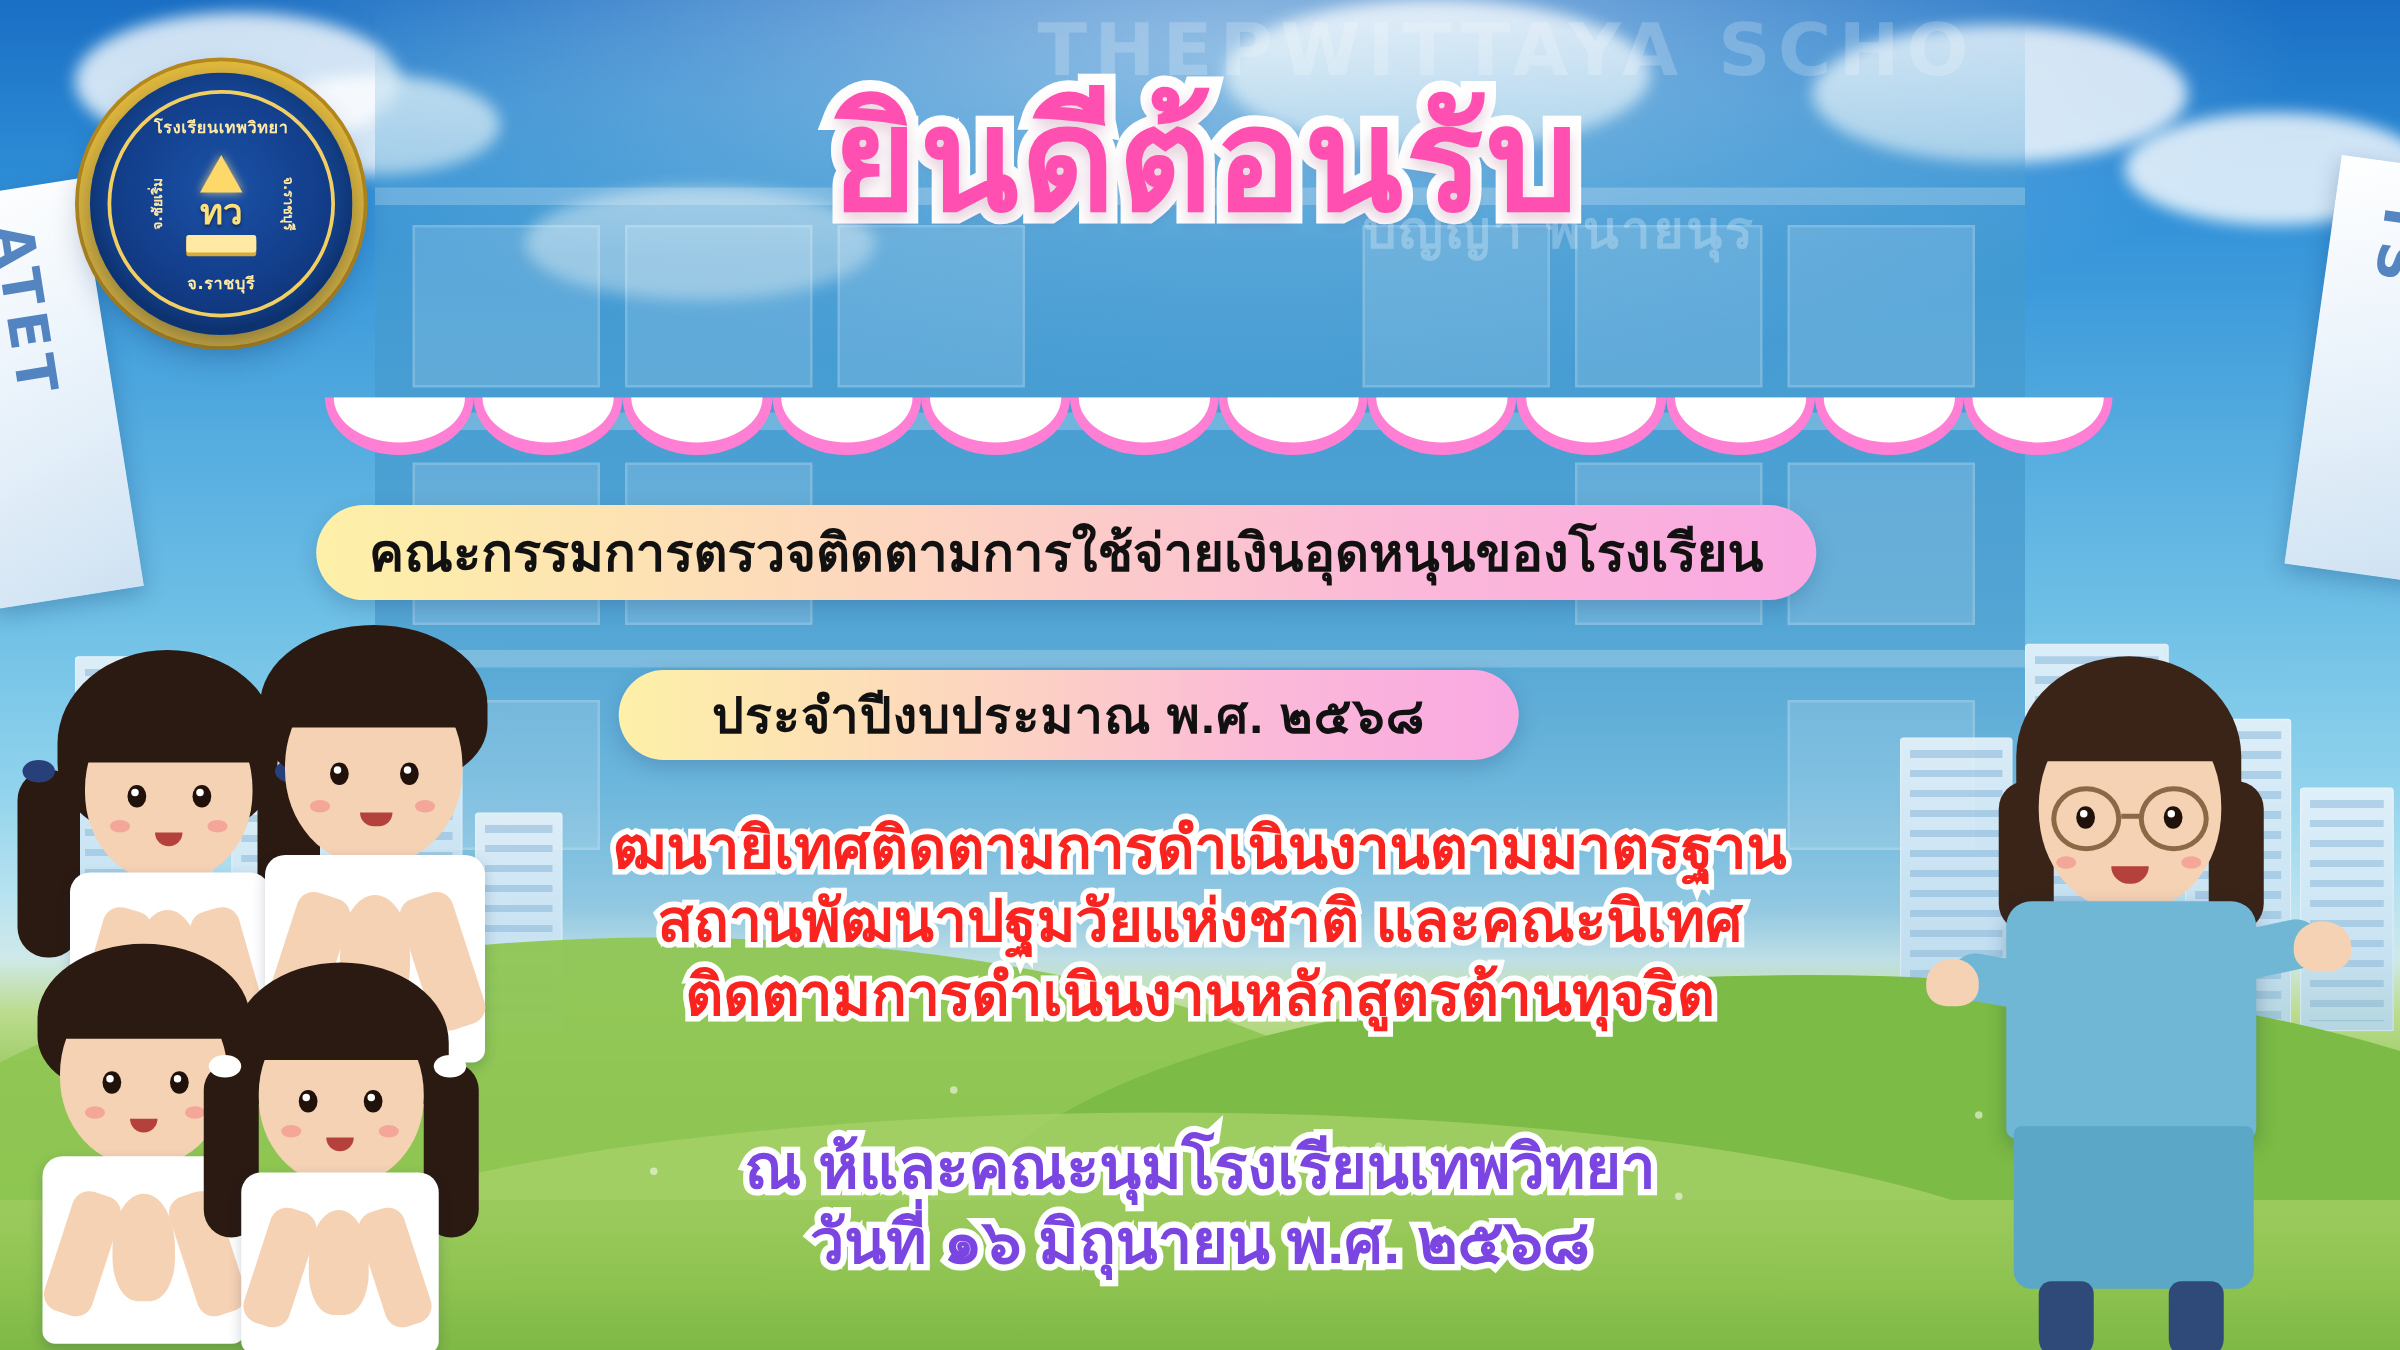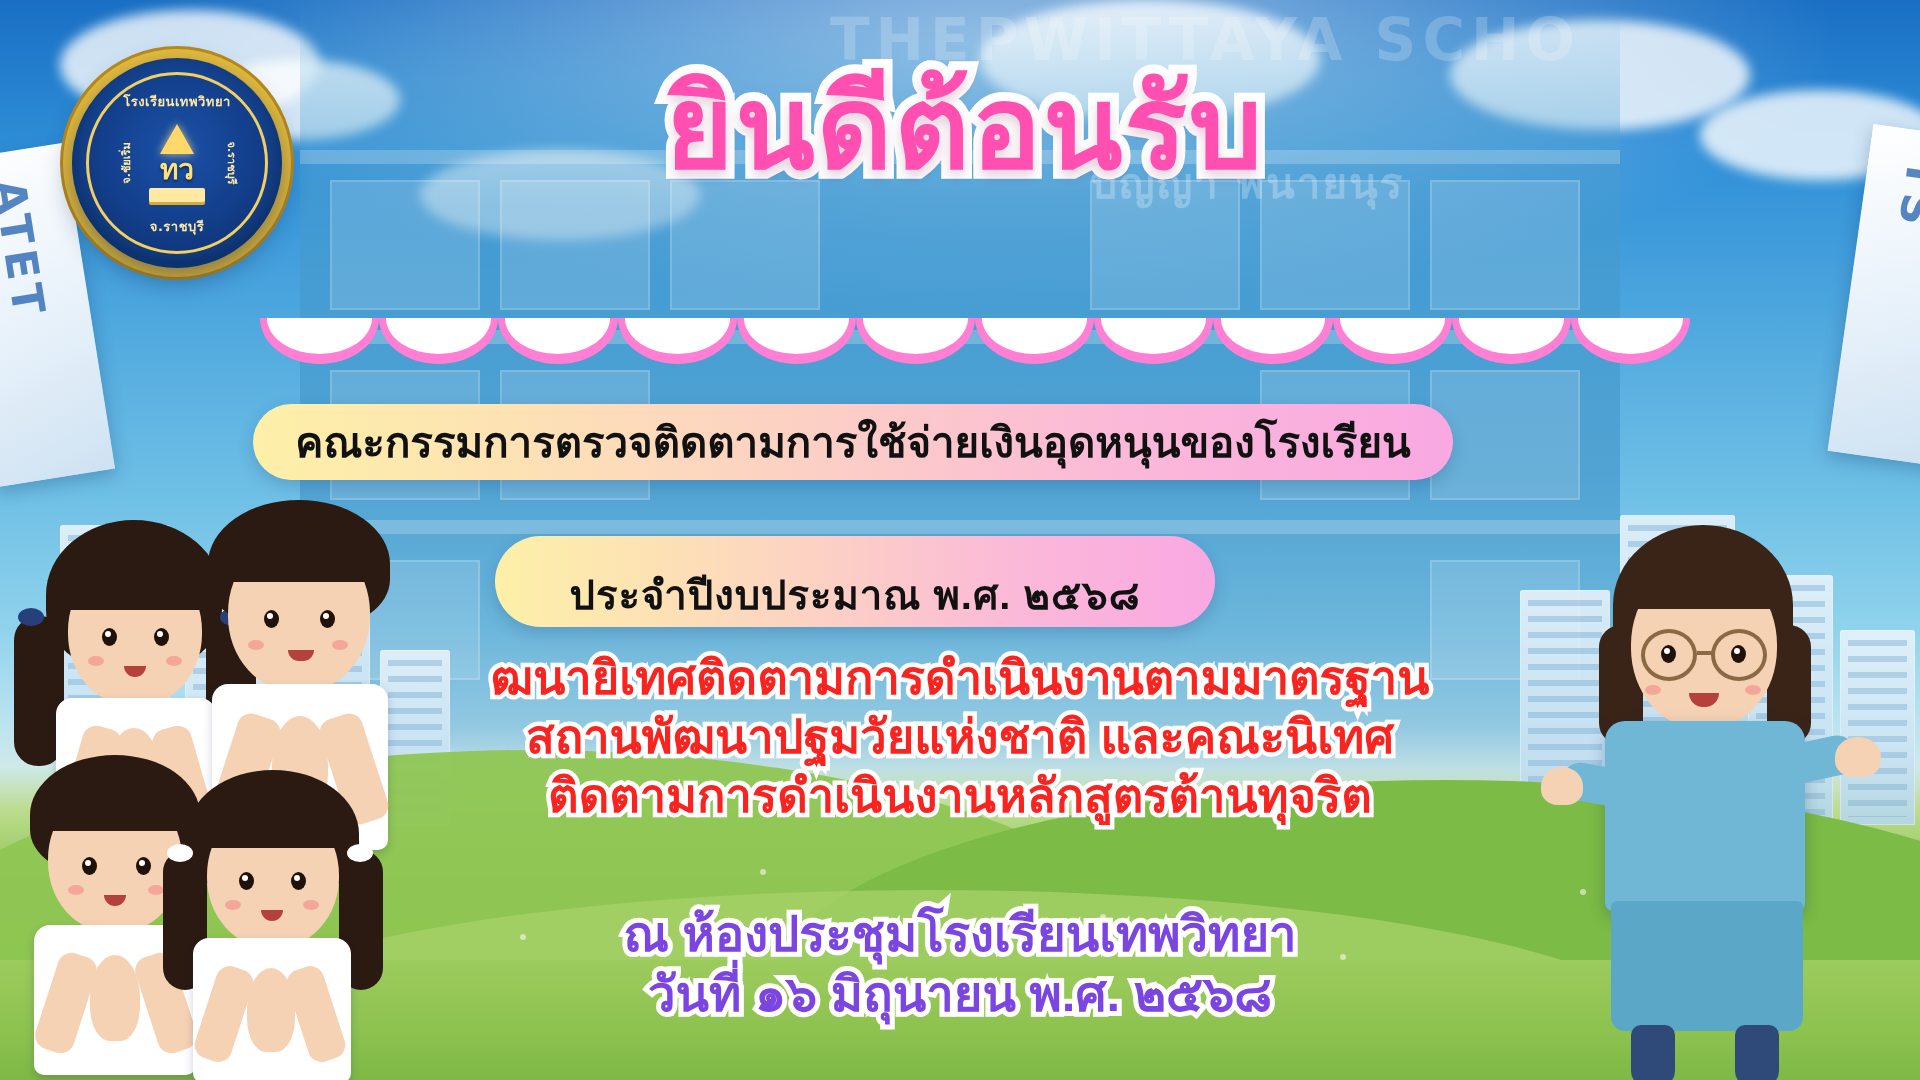--- a/index.html
+++ b/index.html
@@ -159,21 +159,21 @@
     margin-top:24px; letter-spacing:2px;
     text-shadow:0 6px 12px rgba(120,10,70,.2);
   }
 
   .pill {
     position:absolute; display:flex; align-items:center; justify-content:center;
     background:linear-gradient(90deg,#fdf0a8 0%, #fde2b4 22%, #fccfc6 48%, #fbb9d8 72%, #f9a8e2 100%);
     border-radius:999px; box-shadow:0 6px 16px rgba(30,60,110,.22);
   }
   .pill-1 { left:253px; top:404px; width:1200px; height:76px; }
-  .pill-2 { left:495px; top:536px; width:720px; height:91px;align-items:flex-end; }
+  .pill-2 { left:495px; top:536px; width:720px; height:72px; }
   .pill-txt {
     font-family:"Liberation Sans", sans-serif;
     color:#111111; font-weight:bold; white-space:nowrap;
   }
   .pill-1 .pill-txt { font-size:42px; }
   .pill-2 .pill-txt { font-size:40px; letter-spacing:1px; }
 
   .redblock {
     position:absolute; left:330px; top:648px; width:1260px; text-align:center;
   }
@@ -349,21 +349,21 @@
     <span class="pill-txt">ประจำปีงบประมาณ พ.ศ. ๒๕๖๘</span>
   </div>
 
   <div class="redblock">
     <div class="redline">ฒนายิเทศติดตามการดำเนินงานตามมาตรฐาน</div>
     <div class="redline">สถานพัฒนาปฐมวัยแห่งชาติ   และคณะนิเทศ</div>
     <div class="redline">ติดตามการดำเนินงานหลักสูตรต้านทุจริต</div>
   </div>
 
   <div class="purpleblock">
-    <div class="purpleline">ณ ห้องประชุมโรงเรียนเทพวิทยา</div>
+    <div class="purpleline">ณ ห้และคณะนุมโรงเรียนเทพวิทยา</div>
     <div class="purpleline">วันที่   ๑๖ มิถุนายน พ.ศ. ๒๕๖๘</div>
   </div>
 
   <div class="kid" style="left:20px; top:520px; width:230px; height:330px;">
     <div class="hair" style="left:26px;  top:0;    width:176px; height:150px; border-radius:50% 50% 40% 40%;"></div>
     <div class="hair" style="left:-6px;  top:96px; width:50px;  height:150px; border-radius:24px;"></div>
     <div class="hair" style="left:186px; top:96px; width:50px;  height:150px; border-radius:24px;"></div>
     <div class="bow" style="left:-2px;  top:88px;"></div>
     <div class="bow" style="left:200px; top:88px;"></div>
     <div class="head" style="left:48px;  top:36px; width:134px; height:150px;"></div>

